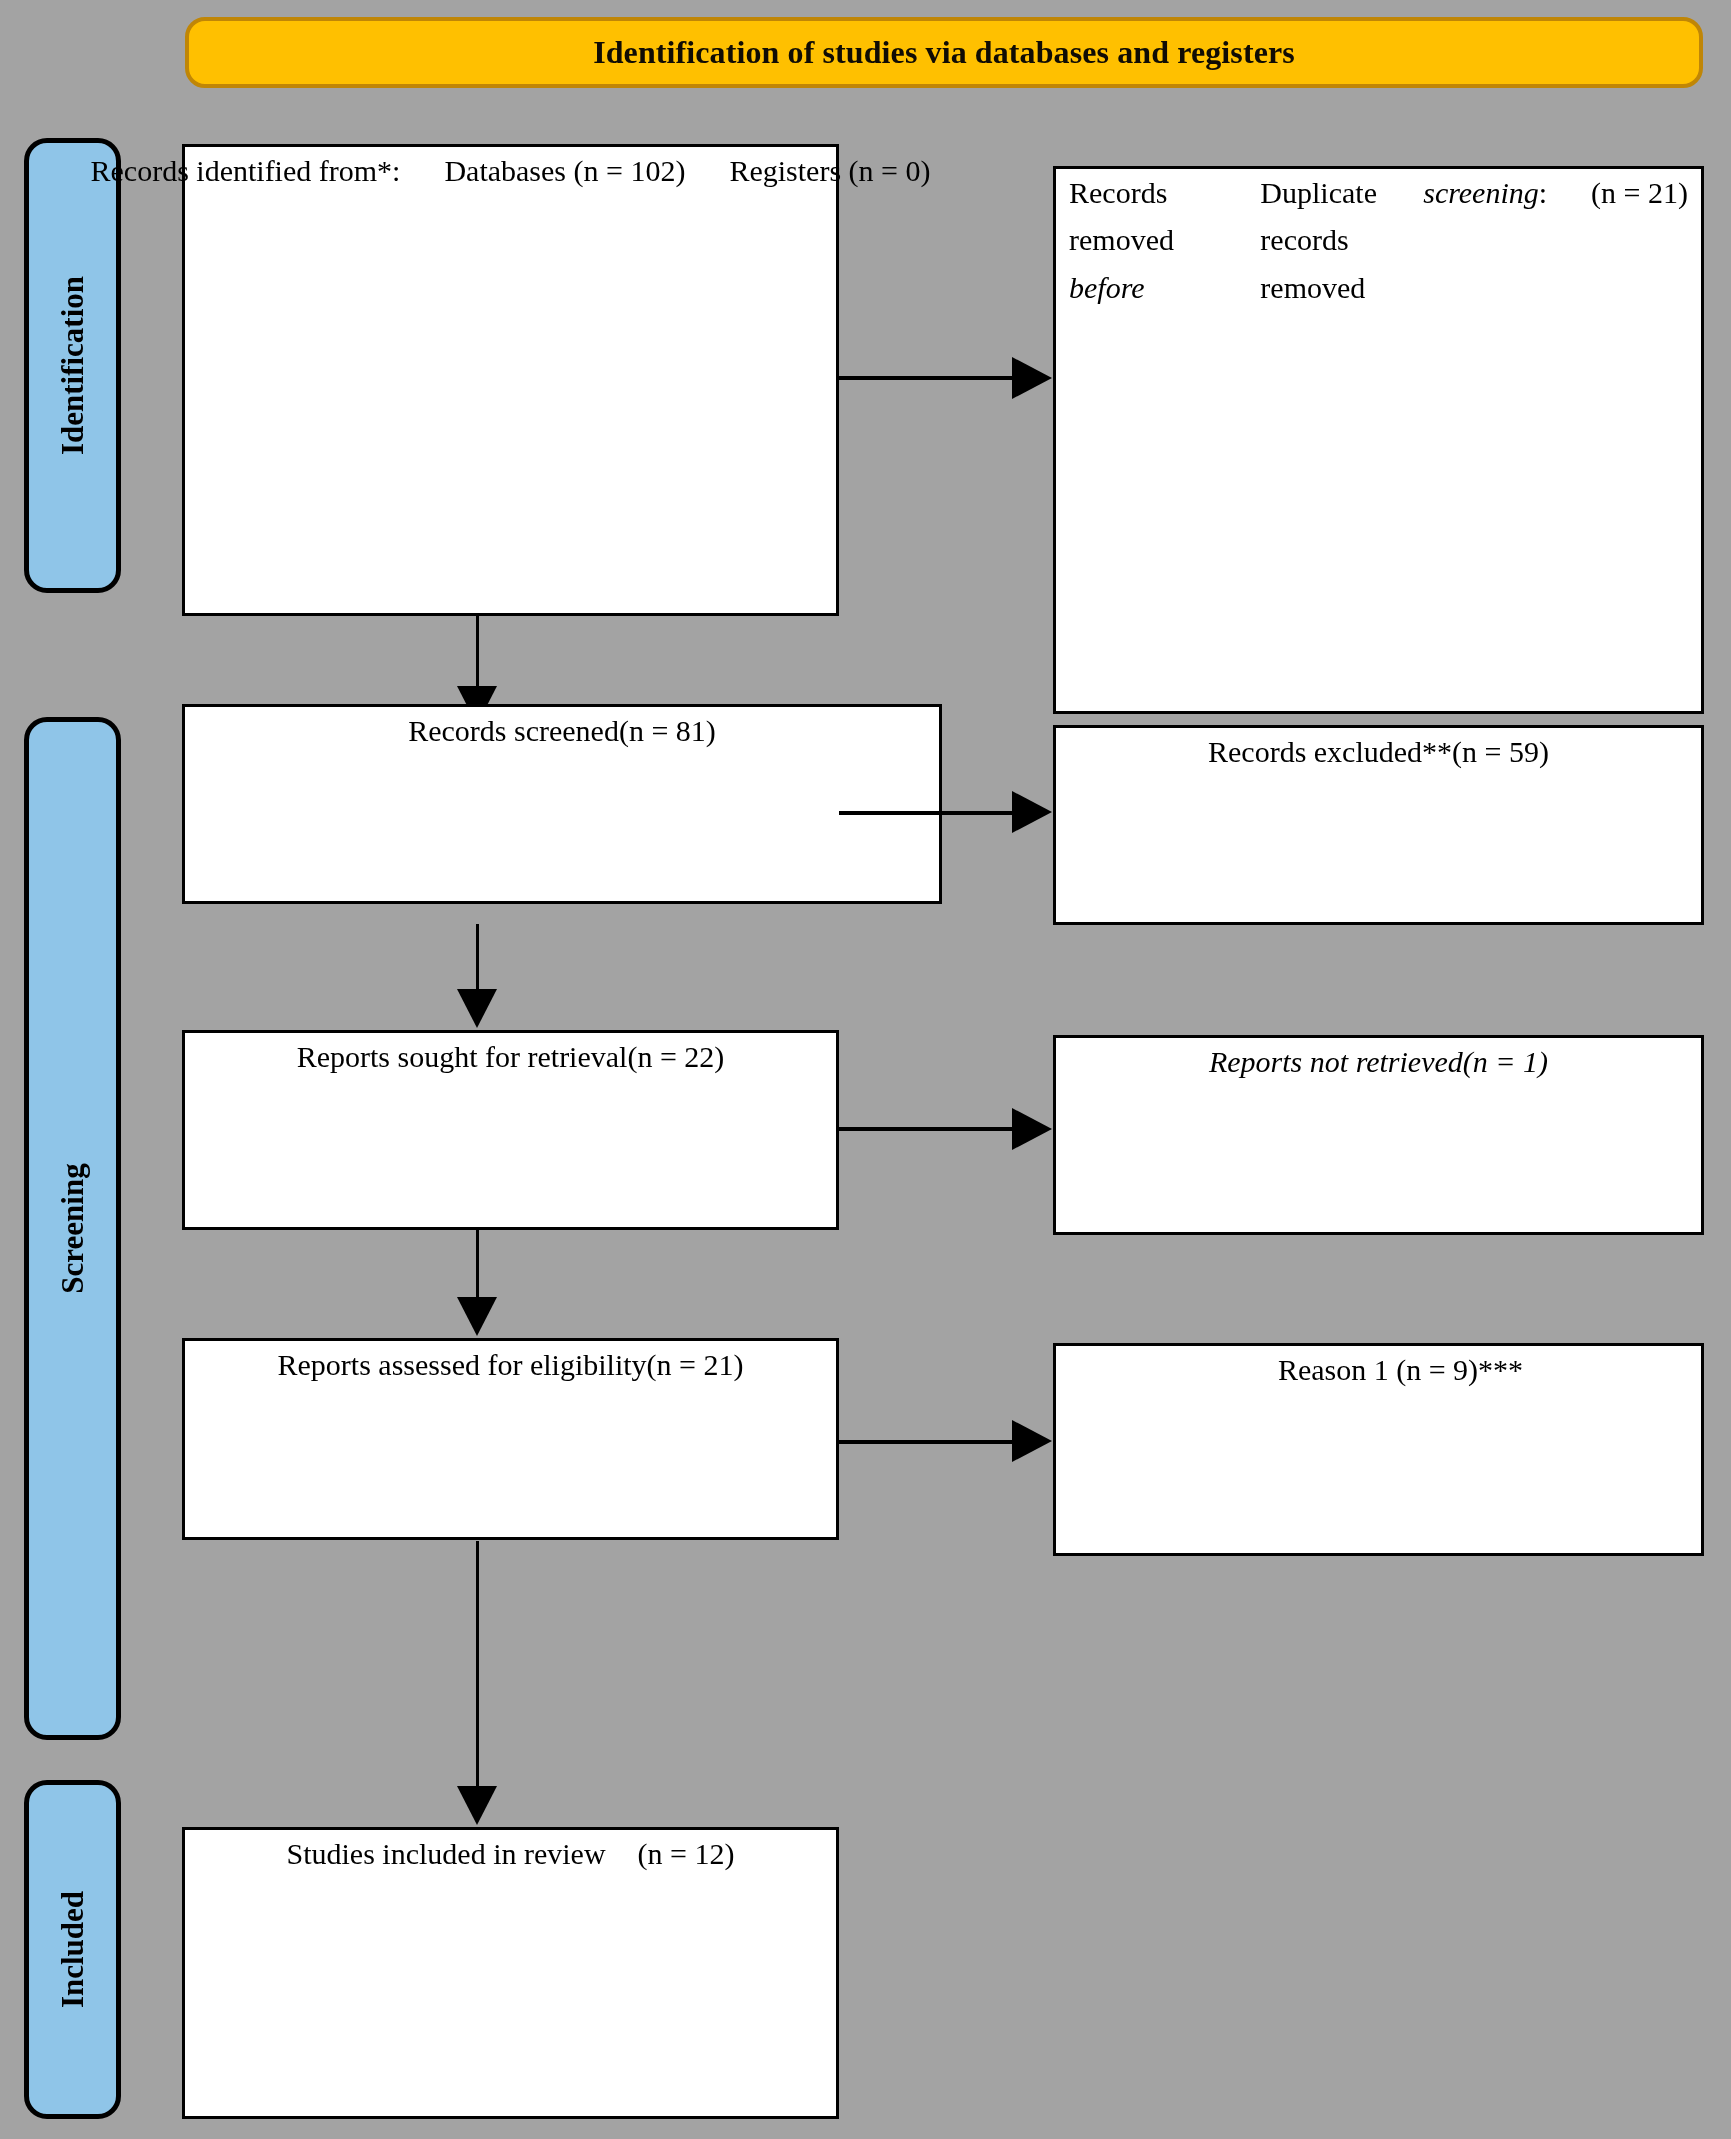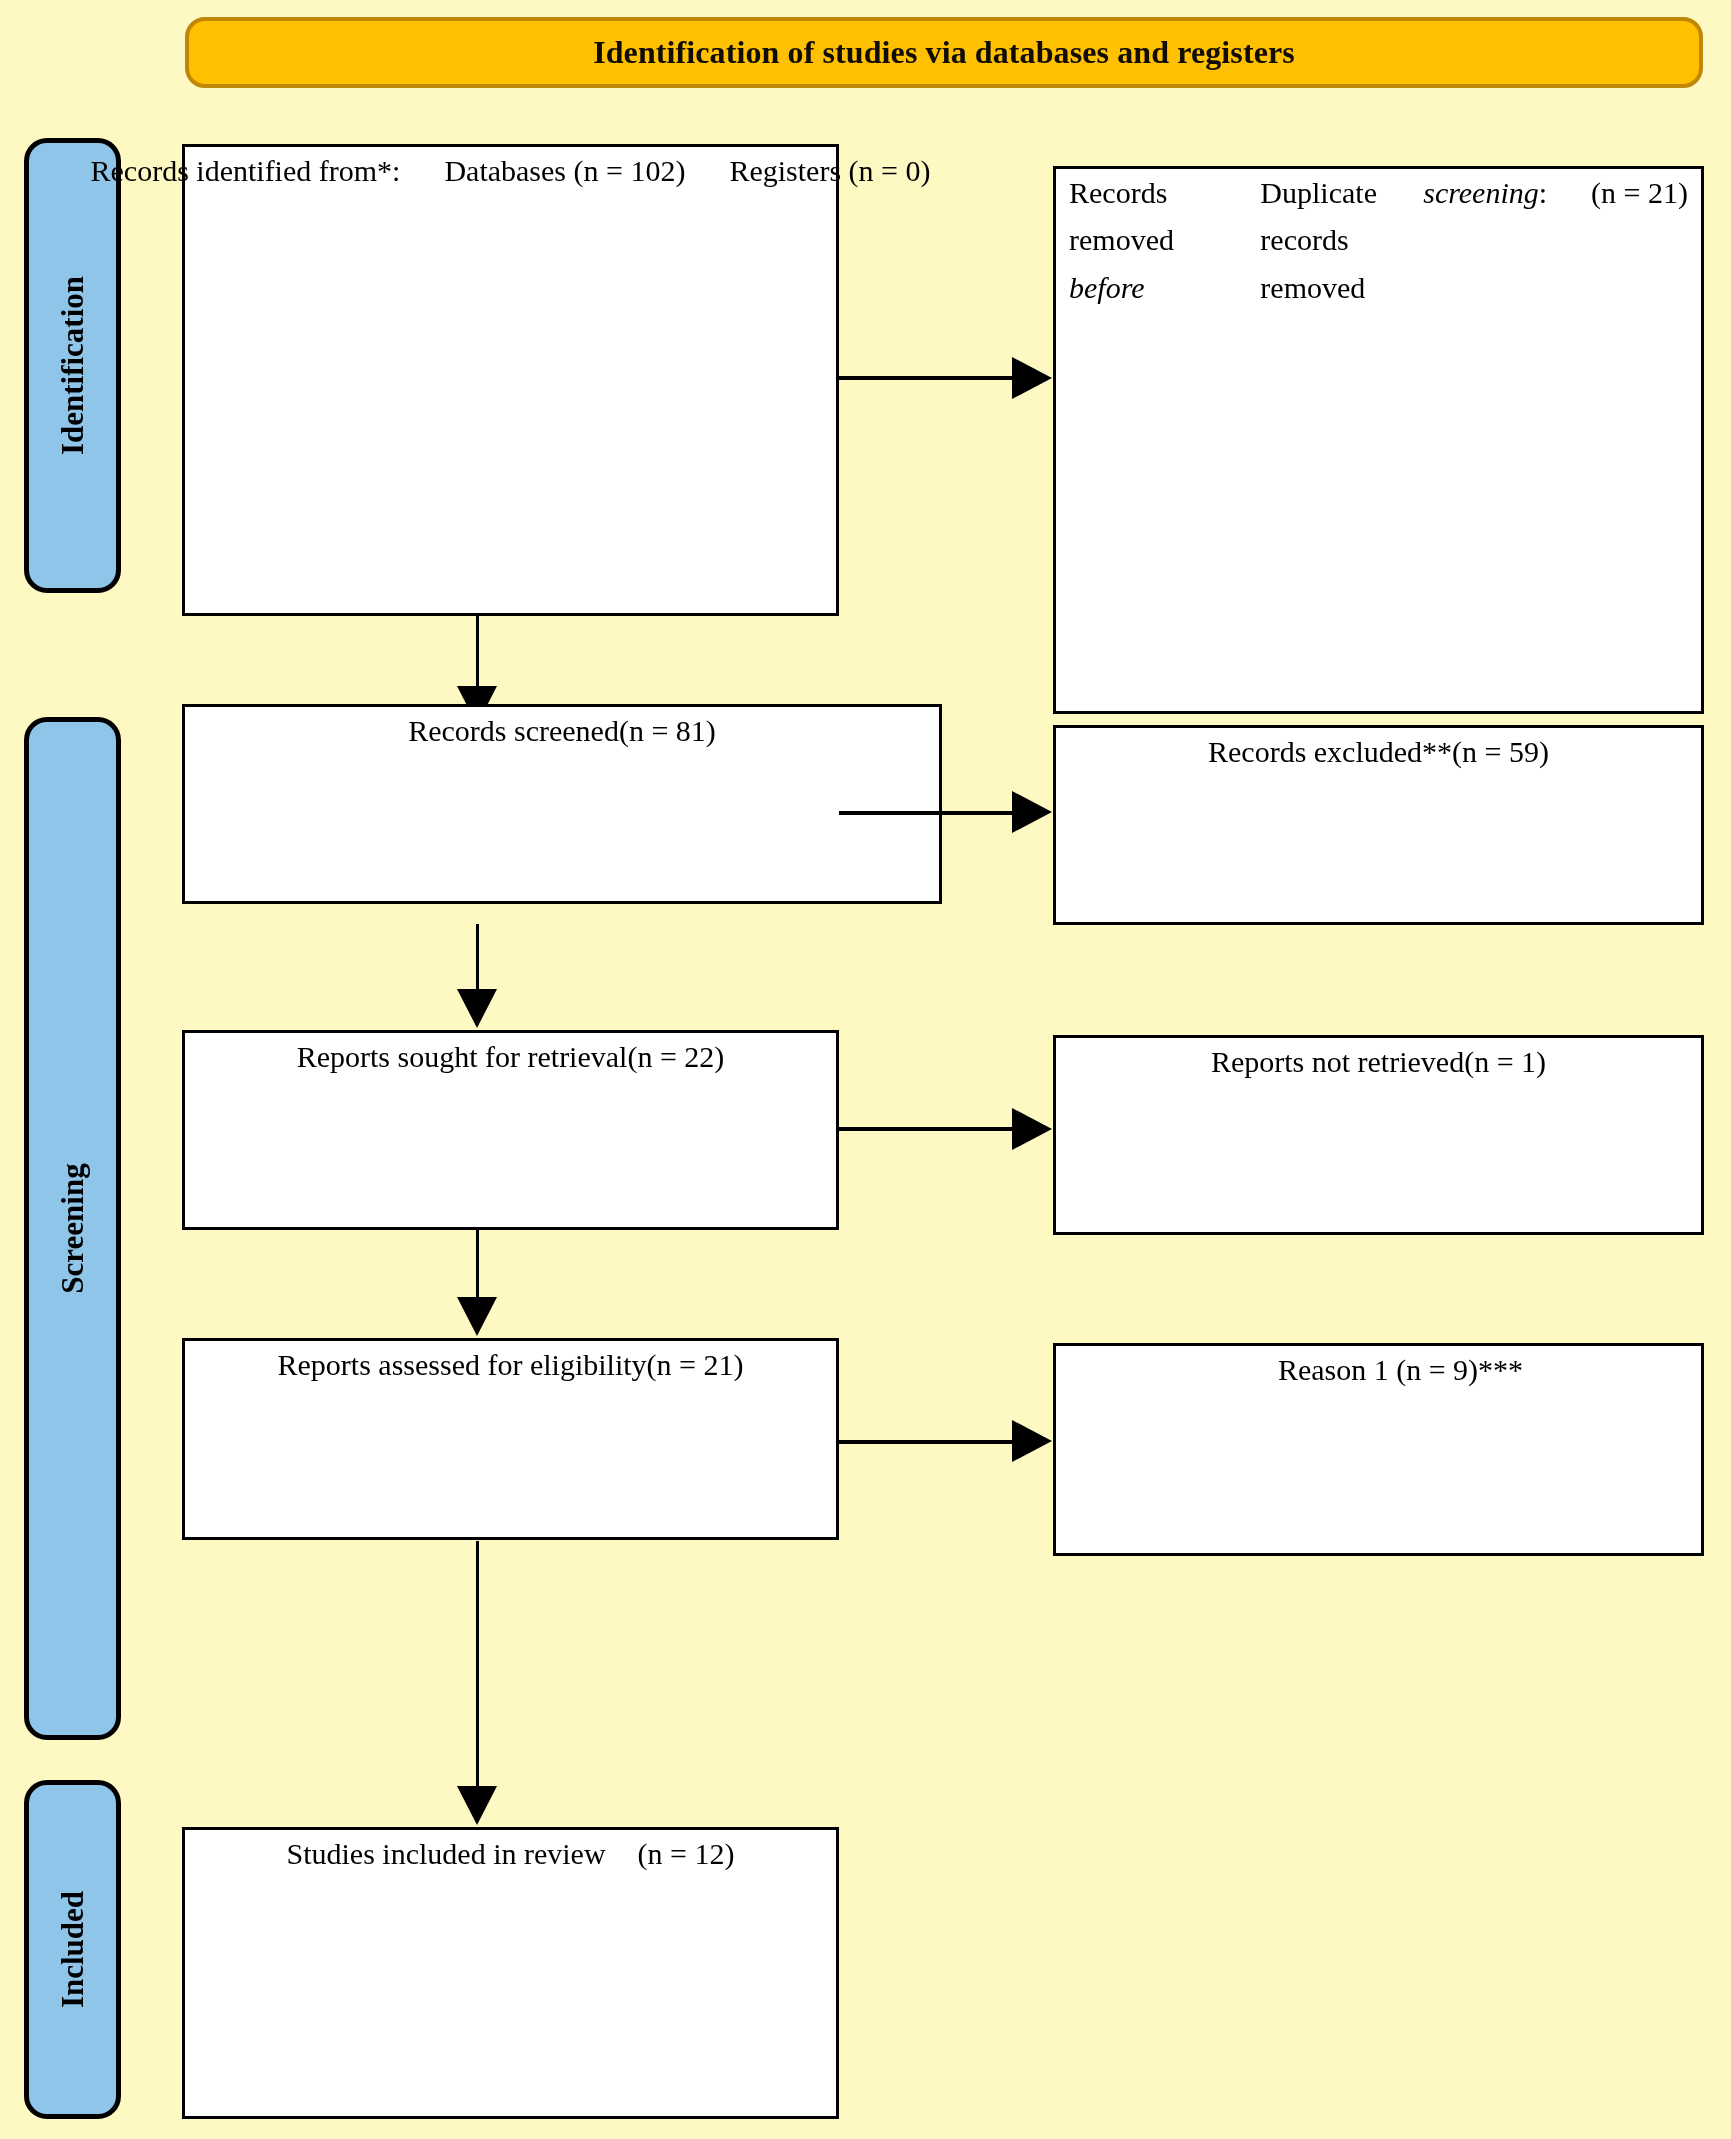--- a/index.html
+++ b/index.html
@@ -7,21 +7,21 @@
     padding: 0;
     background: #ffffff;
   }
   body {
     font-family: "Liberation Serif", "DejaVu Serif", serif;
   }
   #flow-root {
     position: relative;
     width: 1731px;
     height: 2140px;
-    background: #fef9c3;
+    background: #a3a3a3;
     overflow: hidden;
   }
 
   
   .phase-banner {
     position: absolute;
     box-sizing: border-box;
     background: #FFC000;
     border: 4.6px solid #C08606;
     border-radius: 20px;
@@ -166,21 +166,21 @@
   <div class="conn-h-head" style="left:1012px; top:791px;"></div>
 
   <div class="conn-v-line" style="left:476px; top:924px; height:71px;"></div>
   <div class="conn-v-head" style="left:457px; top:989px;"></div>
 
   <div class="flow-box" style="left:182px; top:1030px; width:657px; height:200px;">
     <div class="line">Reports sought for retrieval</div>
     <div class="line">(n = 22)</div>
   </div>
 
-  <div class="flow-box" style="left:1053px; top:1035px; width:651px; height:200px;">
+  <div class="flow-box" style="left:1053px; top:1035px; width:651px; height:200px;font-style:italic;">
     <div class="line">Reports not retrieved</div>
     <div class="line">(n = 1)</div>
   </div>
 
   <div class="conn-h-line" style="left:839px; top:1127px; width:175px;"></div>
   <div class="conn-h-head" style="left:1012px; top:1108px;"></div>
 
   <div class="conn-v-line" style="left:476px; top:1230px; height:73px;"></div>
   <div class="conn-v-head" style="left:457px; top:1297px;"></div>
 

